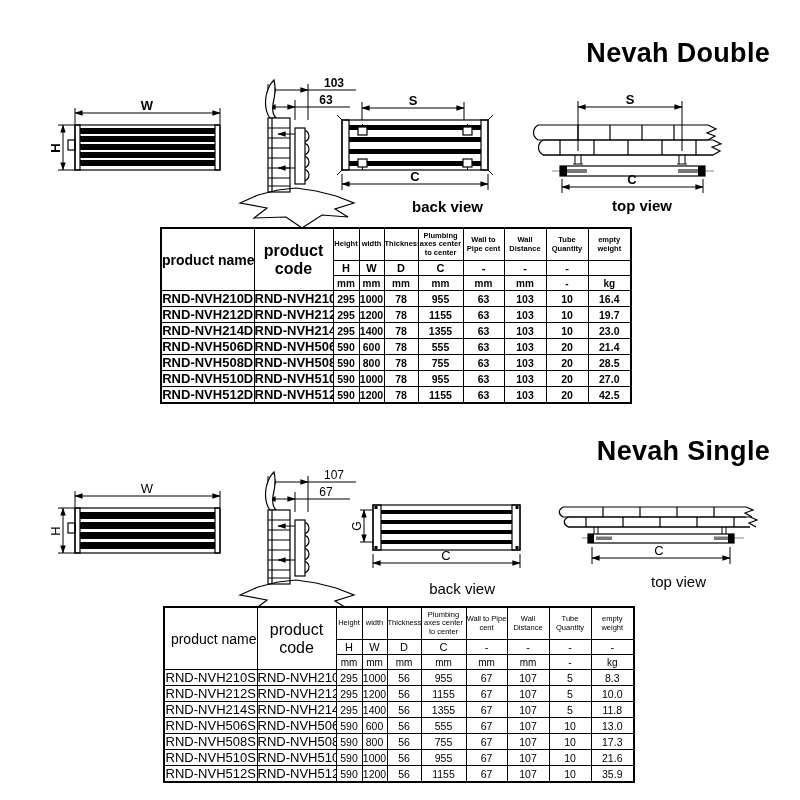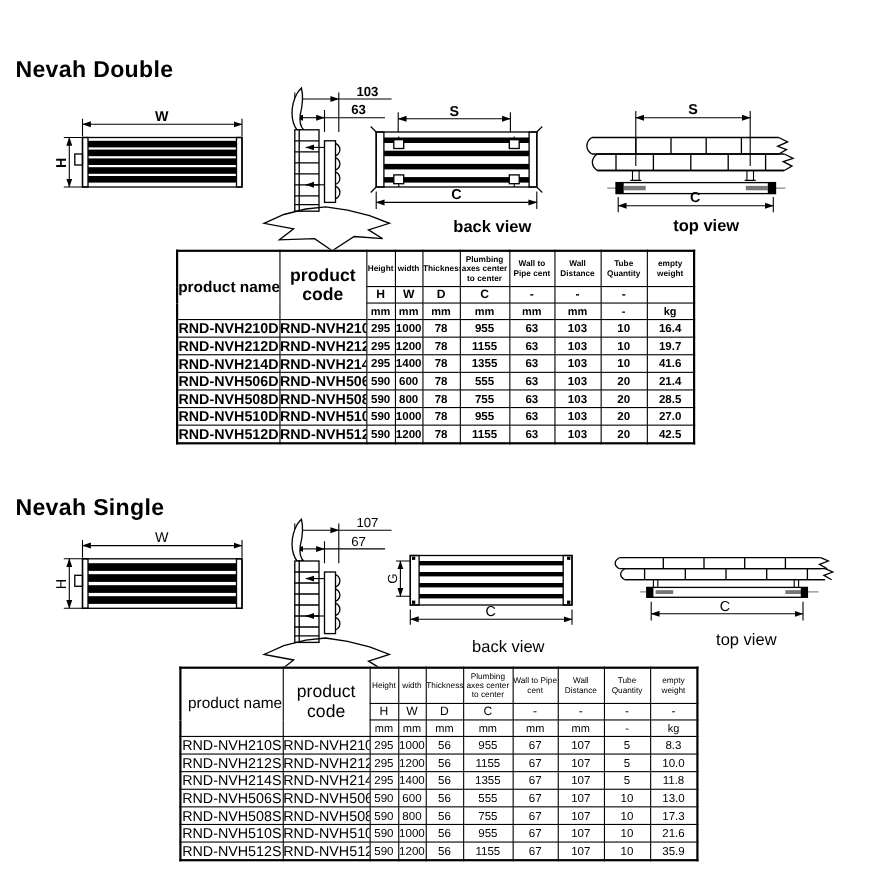--- a/index.html
+++ b/index.html
@@ -1,22 +1,22 @@
 <!DOCTYPE html>
 <html><head>
 <meta charset="utf-8">
 <style>
   html,body{margin:0;padding:0;background:#fff;}
   body{font-family:"Liberation Sans",sans-serif;color:#000;}
   .canvas{position:relative;width:800px;height:800px;background:#fff;overflow:hidden;}
   .sec{position:absolute;left:0;width:800px;height:400px;}
   .sec-double{top:0;}
   .sec-single{top:400px;}
-  .title{position:absolute;left:0;top:0;width:770px;margin:14px;text-align:left;
-         font-size:21px;font-weight:bold;letter-spacing:.3px;}
+  .title{position:absolute;left:0;top:0;width:770px;margin:0;text-align:right;
+         font-size:27px;font-weight:bold;letter-spacing:.3px;}
   .abs{position:absolute;}
   
   .v svg{display:block;overflow:visible;}
   .v line,.v path,.v rect,.v circle,.v polygon,.v polyline{stroke:#000;stroke-width:1.2;fill:none;}
   .v .dim{stroke-width:1;}
   .v .f{fill:#000;stroke:none;}
   .v .w{fill:#fff;}
   .v .g{stroke:#8a8a8a;}
   .v .gf{fill:#777;stroke:none;}
   .v text{fill:#000;stroke:none;font-size:13px;font-family:"Liberation Sans",sans-serif;}
@@ -230,21 +230,21 @@
           <tr>
             <td class="c-name">RND-NVH214D</td>
             <td class="c-code">RND-NVH214D</td>
             <td class="c-num">295</td>
             <td class="c-num">1400</td>
             <td class="c-num">78</td>
             <td class="c-num">1355</td>
             <td class="c-num">63</td>
             <td class="c-num">103</td>
             <td class="c-num">10</td>
-            <td class="c-num">41.6</td>
+            <td class="c-num">23.0</td>
           </tr>
           <tr>
             <td class="c-name">RND-NVH506D</td>
             <td class="c-code">RND-NVH506D</td>
             <td class="c-num">590</td>
             <td class="c-num">600</td>
             <td class="c-num">78</td>
             <td class="c-num">555</td>
             <td class="c-num">63</td>
             <td class="c-num">103</td>

